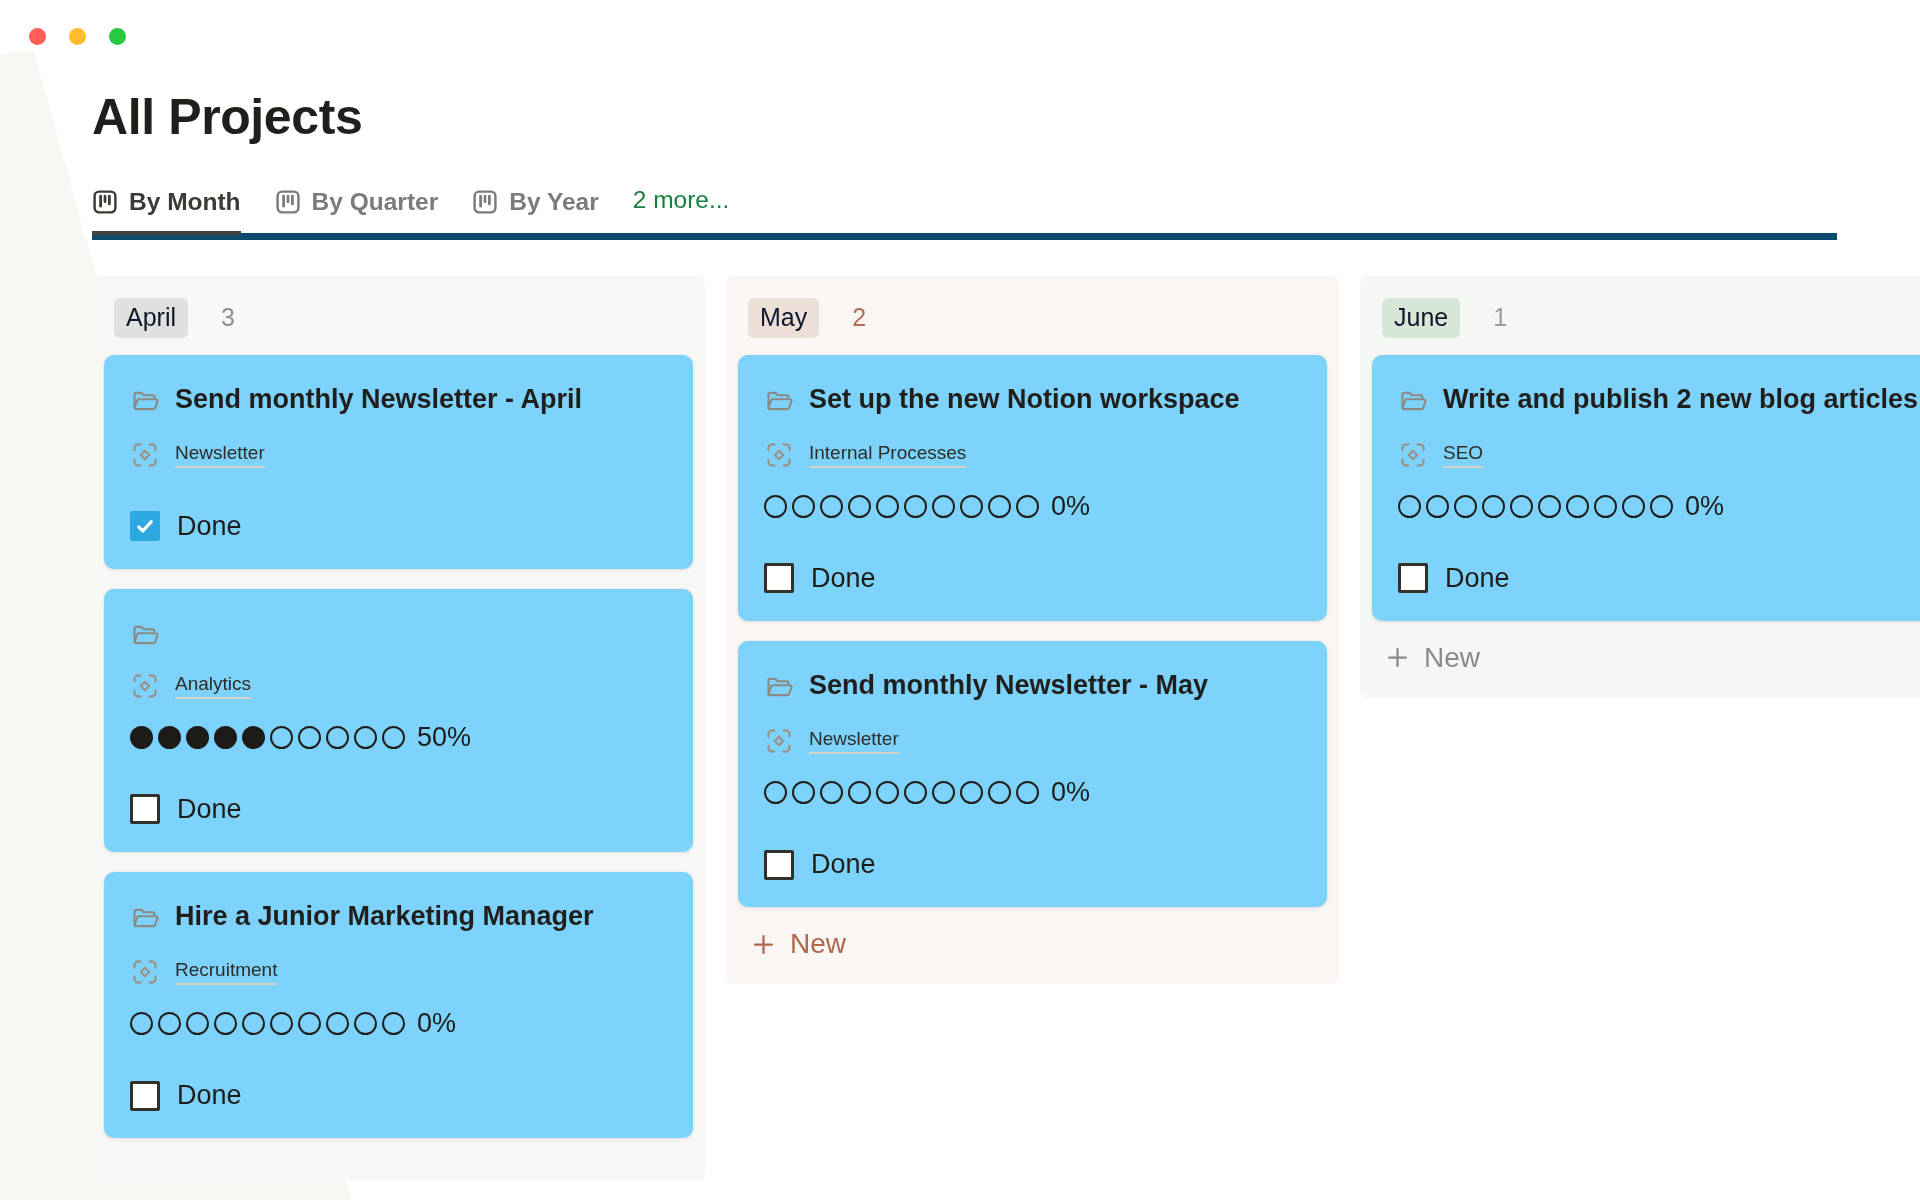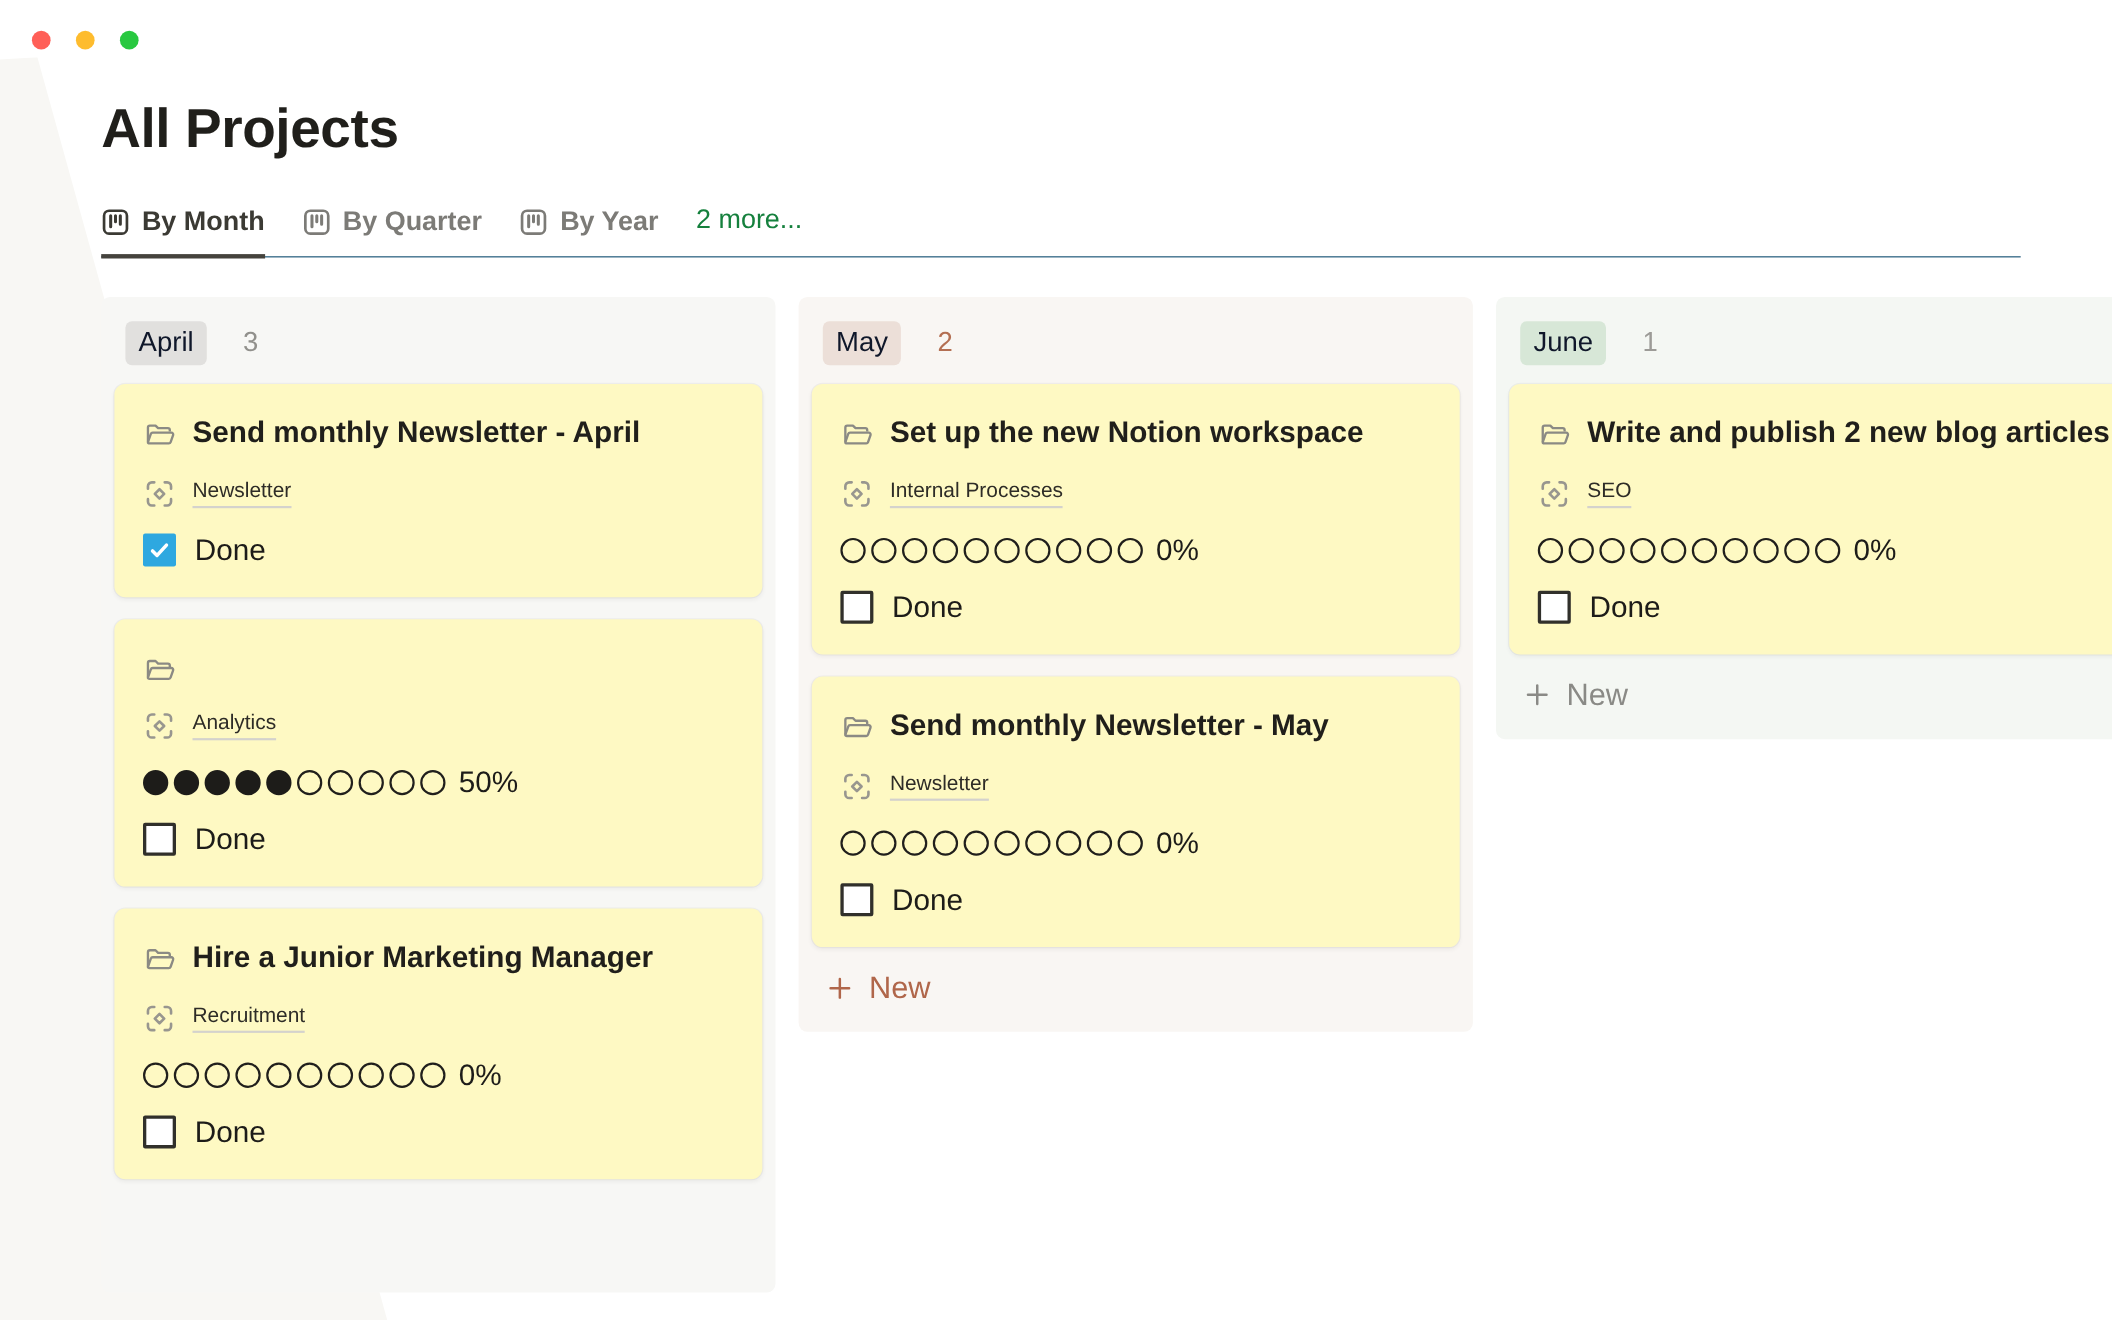--- a/index.html
+++ b/index.html
@@ -9,60 +9,60 @@
   .wedge { position:absolute; inset:0; background:#f8f7f4;
            clip-path:polygon(0 54px, 34px 52px, 352px 1200px, 0 1200px); }
 
   .traffic { position:absolute; top:28px; left:29px; display:flex; gap:23px; z-index:5; }
   .light { width:17px; height:17px; border-radius:50%; }
 
   .content { position:absolute; left:92px; top:88px; z-index:2; }
 
   h1.page-title { font-size:50px; font-weight:700; color:#201f1b; letter-spacing:-0.4px; }
 
-  .tabs { margin-top:40px; width:1745px; border-bottom:1px solid #0c4a6e;
+  .tabs { margin-top:40px; width:1745px; border-bottom:7px solid #0c4a6e;
           display:flex; align-items:flex-end; gap:34px; }
   .tab { display:flex; align-items:center; gap:11px; font-size:24.5px; font-weight:600;
          color:#7c7b77; padding-bottom:15px; border-bottom:4px solid transparent;
          margin-bottom:-2px; cursor:pointer; white-space:nowrap; }
   .tab.active { color:#3b3a34; border-bottom-color:#45433d; }
   .tab svg { flex:none; }
   .tab-more { font-size:24.5px; font-weight:400; color:#15803d; padding-bottom:19px; cursor:pointer; }
 
   .board { margin-top:36px; display:flex; gap:21px; align-items:flex-start; }
   .column { width:613px; flex:none; border-radius:8px; padding:12px 12px 16px; }
   .column:first-child { min-height:905px; }
 
   .col-header { display:flex; align-items:center; gap:33px; padding:10px 10px 17px; }
   .badge { font-size:25px; font-weight:500; color:#0f172a; padding:3px 12px;
            border-radius:6px; line-height:1.35; }
   .count { font-size:25px; font-weight:500; }
 
   .cards { display:flex; flex-direction:column; gap:20px; }
-  .card { background:#fef9c3; border-radius:10px; padding:25px 26px 27px;
+  .card { background:#7dd3fc; border-radius:10px; padding:25px 26px 27px;
           box-shadow:0 0 0 1px rgba(15,15,15,.04), 0 2px 4px rgba(15,15,15,.05);
           display:flex; flex-direction:column; gap:21px; cursor:pointer; }
 
   .title-row { display:flex; gap:15px; font-size:27px; font-weight:600;
                color:#201f1b; line-height:1.45; }
   .title-row svg { flex:none; margin-top:6px; }
 
   .tag-row { display:flex; align-items:center; gap:15px; }
   .tag-text { font-size:19px; font-weight:500; color:#2e2c27;
               border-bottom:2px solid #d4d2cd; padding-bottom:2px; cursor:pointer; }
 
   .progress-row { display:flex; align-items:center; }
   .dot { width:23px; height:23px; border-radius:50%; margin-right:5px; flex:none; }
   .dot.filled { background:#1d1c19; }
   .dot.empty  { border:2.6px solid #201f1c; }
   .percent { font-size:27px; font-weight:500; color:#1d1c19; margin-left:7px; }
   .celebrate { font-size:26px; margin-left:5px; }
 
-  .done-row { display:flex; align-items:flex-start; gap:17px; font-size:27px;
-              font-weight:500; color:#1d1c19; }
+  .done-row { display:flex; align-items:center; gap:17px; font-size:27px;
+              font-weight:500; color:#1d1c19;margin-top:20px; }
   .checkbox { width:30px; height:30px; border-radius:2px; border:3px solid #31302b;
               background:#fff; display:flex; align-items:center; justify-content:center;
               cursor:pointer; flex:none; }
   .checkbox.checked { border:none; }
 
   .new-row { display:flex; align-items:center; gap:13px; font-size:28px;
              font-weight:500; padding:21px 12px 8px; cursor:pointer; }
 </style>
 </head>
 <body>

